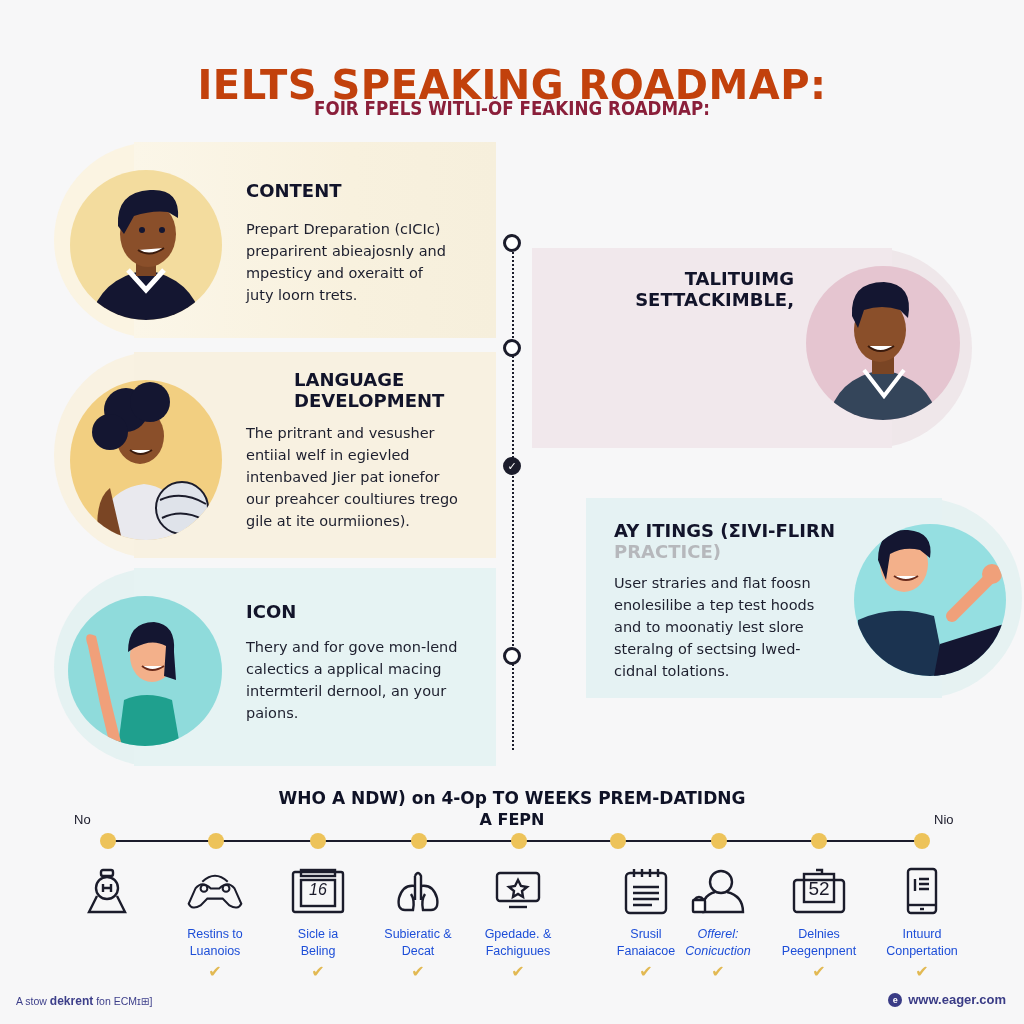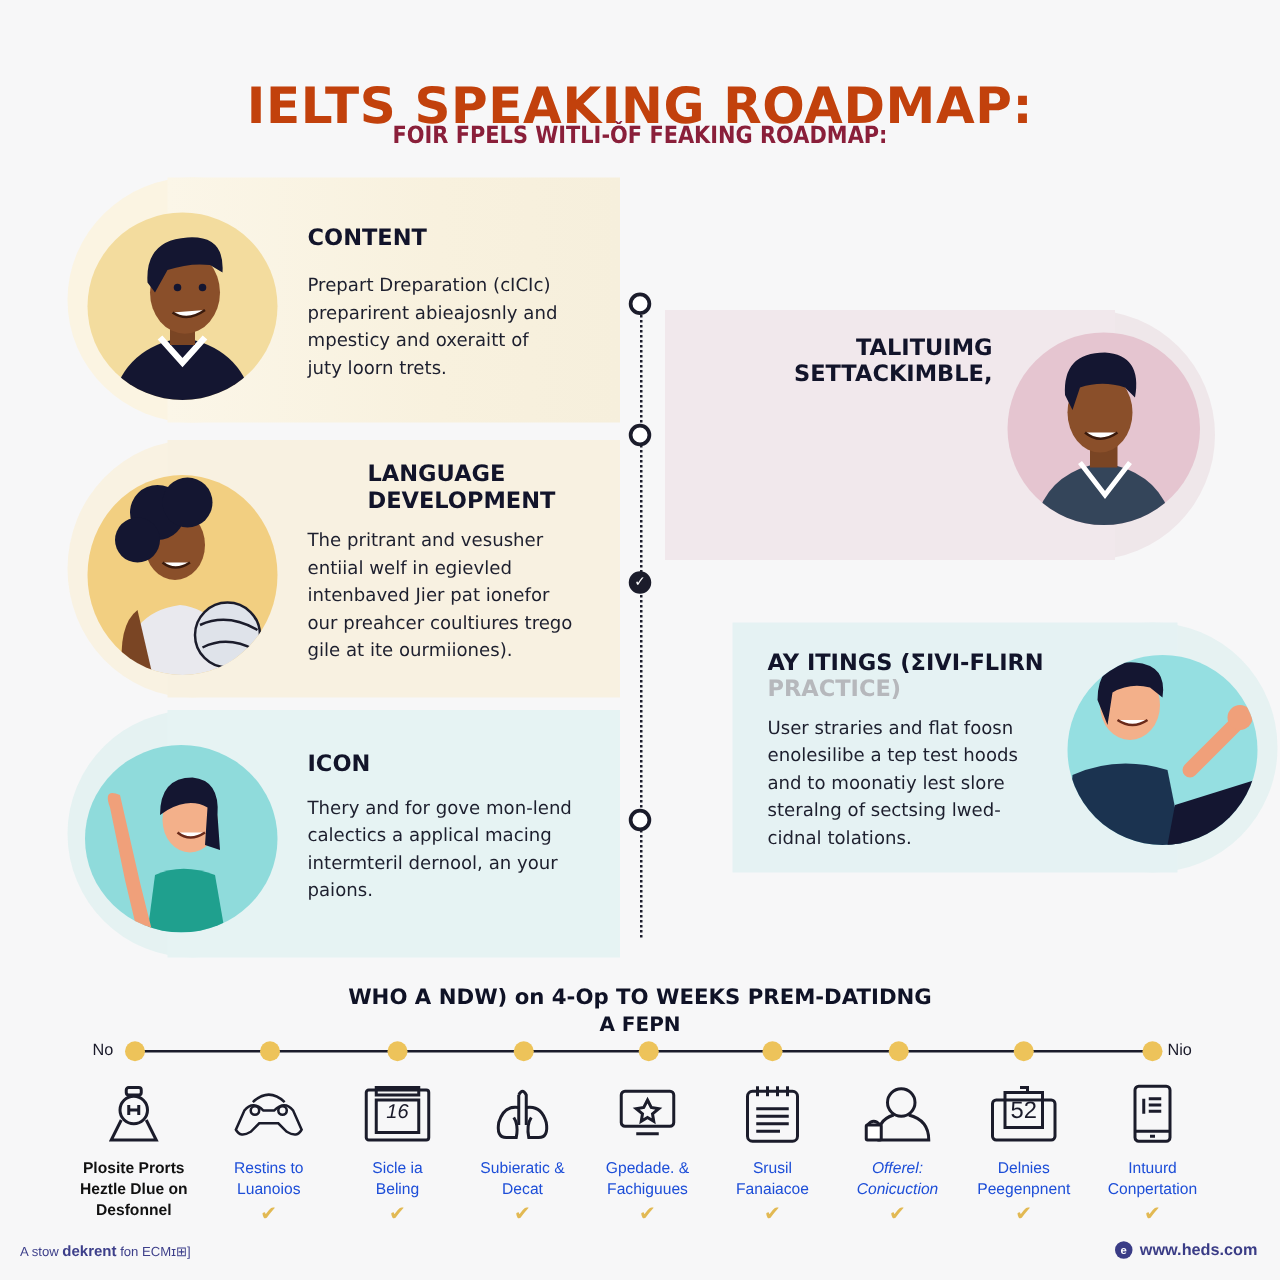--- a/index.html
+++ b/index.html
@@ -61,21 +61,21 @@
   .vnode { position: absolute; width: 18px; height: 18px; border-radius: 50%; background: #fff; border: 3px solid #1b1c2b; }
   .vnode.done { background: #1b1c2b; color: #fff; font-size: 11px; line-height: 12px; text-align: center; }
 
   
   .weeks-title { position: absolute; top: 787px; left: 0; width: 1024px; text-align: center; font-family: "DejaVu Sans", sans-serif;
     font-weight: 800; font-size: 17px; color: #0f1226; line-height: 22px; }
   .weeks-sub { position: absolute; top: 810px; left: 0; width: 1024px; text-align: center; font-family: "DejaVu Sans", sans-serif;
     font-weight: 800; font-size: 16px; color: #0f1226; }
   .hline { position: absolute; left: 106px; top: 840px; width: 818px; height: 2px; background: #1b1c2b; }
   .hdot { position: absolute; top: 833px; width: 16px; height: 16px; border-radius: 50%; background: #edc35a; }
-  .end-label { position: absolute; top: 832px; font-size: 13px; color: #1a1a2a; }
+  .end-label { position: absolute; top: 812px; font-size: 13px; color: #1a1a2a; }
 
   .step { position: absolute; top: 866px; width: 110px; text-align: center; }
   .step .icon { width: 56px; height: 50px; margin: 0 auto; display: flex; align-items: center; justify-content: center; }
   .step .label { margin-top: 10px; font-size: 12.5px; line-height: 17px; color: #1d4ed8; white-space: pre-line; }
   .step .label.strong { font-weight: 700; color: #111; }
   .step .check { margin-top: 4px; color: #e2b953; font-size: 16px; line-height: 16px; }
 
   .footer-left { position: absolute; left: 16px; top: 994px; font-size: 10.5px; color: #3d3f8a; }
   .footer-left b { font-size: 12px; }
   .footer-right { position: absolute; right: 18px; top: 992px; font-size: 13px; font-weight: 700; color: #3a3c86; display: flex; align-items: center; gap: 6px; }
@@ -219,23 +219,20 @@
 
 <div class="step" style="left:52px;">
   <div class="icon">
     <svg width="44" height="46" viewBox="0 0 44 46" fill="none" stroke="#1b1c2b" stroke-width="2.4">
         <rect x="16" y="2" width="12" height="6" rx="2"></rect>
         <circle cx="22" cy="20" r="11"></circle>
         <path d="M18 16v8M26 16v8M18 20h8"></path>
         <path d="M12 28 L4 44 H40 L32 28"></path>
       </svg>
   </div>
-  <div class="label strong">Plosite Prorts
-Heztle Dlue on
-Desfonnel</div>
 </div>
 <div class="step" style="left:160px;">
   <div class="icon">
     <svg width="66" height="46" viewBox="0 0 66 46" fill="none" stroke="#1b1c2b" stroke-width="2.4">
         <path d="M18 12 Q33 -2 48 12"></path>
         <path d="M10 20 Q18 10 28 20 L38 20 Q48 10 56 20 L64 38 Q60 46 50 40 L42 32 H24 L16 40 Q6 46 2 38Z"></path>
         <circle cx="20" cy="20" r="4"></circle>
         <circle cx="46" cy="20" r="4"></circle>
       </svg>
   </div>
@@ -273,21 +270,21 @@
     <svg width="46" height="40" viewBox="0 0 46 40" fill="none" stroke="#1b1c2b" stroke-width="2.4">
         <rect x="2" y="2" width="42" height="28" rx="3"></rect>
         <path d="M14 36 H32"></path>
         <path d="M23 9 L26 15 L32 16 L27 20 L28 26 L23 23 L18 26 L19 20 L14 16 L20 15Z"></path>
       </svg>
   </div>
   <div class="label">Gpedade. &amp;
 Fachiguues</div>
   <div class="check">✔</div>
 </div>
-<div class="step" style="left:563px;">
+<div class="step" style="left:591px;">
   <div class="icon">
     <svg width="44" height="48" viewBox="0 0 44 48" fill="none" stroke="#1b1c2b" stroke-width="2.4">
         <rect x="2" y="6" width="40" height="40" rx="4"></rect>
         <path d="M10 2 V10 M18 2 V10 M26 2 V10 M34 2 V10"></path>
         <path d="M9 20 H35 M9 26 H35 M9 32 H35 M9 38 H28"></path>
       </svg>
   </div>
   <div class="label">Srusil
 Fanaiacoe</div>
   <div class="check">✔</div>
@@ -330,14 +327,14 @@
   <div class="label">Intuurd
 Conpertation</div>
   <div class="check">✔</div>
 </div>
 
 <div class="footer-left">
   <span>A stow </span><b>dekrent</b><span> fon ECMɪ⊞]</span>
 </div>
 <div class="footer-right">
   <span class="logo">e</span>
-  <span>www.heds.com</span>
+  <span>www.eager.com</span>
 </div>
 
 </body></html>

